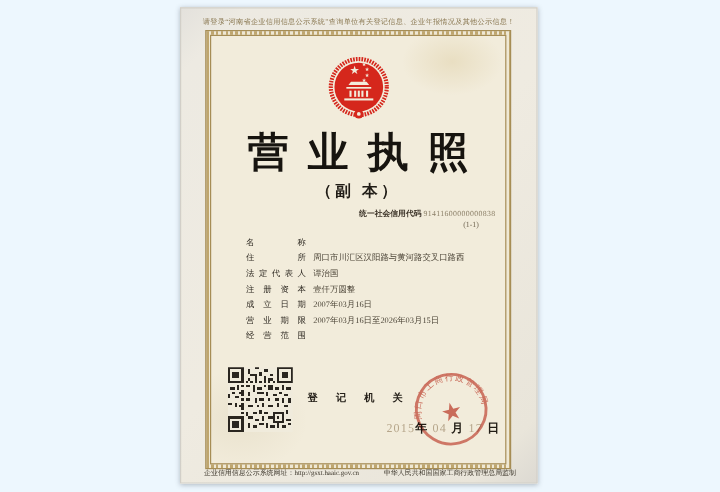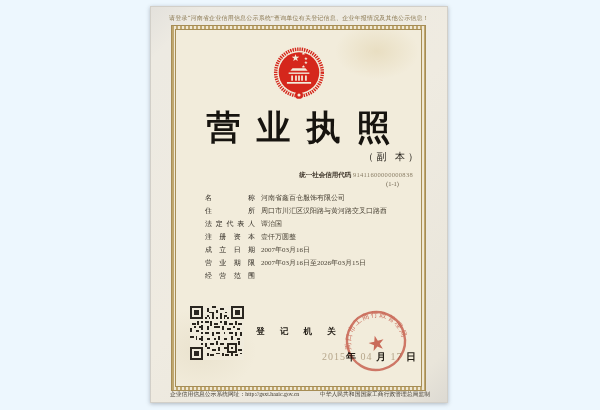--- a/index.html
+++ b/index.html
@@ -30,22 +30,22 @@
       radial-gradient(60px 40px at 82% 6%,rgba(190,160,80,.18),rgba(190,160,80,0) 70%),
       radial-gradient(80px 60px at 10% 90%,rgba(160,140,90,.10),rgba(160,140,90,0) 70%),
       #f2ecdb;
   }
   .emblem{display:block;margin:14px auto 0;}
   .title{
     margin-top:8px;text-align:center;font-weight:bold;color:#17140f;
     font-size:34px;letter-spacing:16px;padding-left:16px;line-height:1.1;
   }
   .subtitle{
-    margin-top:4px;text-align:right;font-weight:normal;color:#201c16;
-    font-size:10px;letter-spacing:3px;
+    margin-top:4px;text-align:center;font-weight:bold;color:#201c16;
+    font-size:13px;letter-spacing:3px;
   }
   .credit{margin-top:7px;text-align:right;padding-right:8px;font-size:6.5px;line-height:1.25;}
   .credit .lab{font-weight:bold;color:#3a3126;}
   .credit .code{color:#8a7e66;letter-spacing:.3px;}
   .credit .pageno{display:block;color:#6f6450;padding-right:14px;}
   .fields{margin-top:6px;padding:0 10px 0 29px;}
   .frow{display:flex;margin-bottom:3.6px;}
   .lbl{
     width:50px;flex:0 0 50px;font-weight:normal;font-size:7px;color:#2e2922;
     text-align:justify;text-align-last:justify;margin-right:6px;line-height:1.35;
@@ -107,21 +107,20 @@
 
       <div class="credit">
         <span class="lab">统一社会信用代码</span>
         <span class="code">91411600000000838</span>
         <span class="pageno">(1-1)</span>
       </div>
 
       <div class="fields">
         <div class="frow">
           <span class="lbl">名称</span>
-          <span class="val">河南省鑫百仓服饰有限公司</span>
         </div>
         <div class="frow">
           <span class="lbl">住所</span>
           <span class="val">周口市川汇区汉阳路与黄河路交叉口路西</span>
         </div>
         <div class="frow">
           <span class="lbl">法定代表人</span>
           <span class="val">谭治国</span>
         </div>
         <div class="frow">

